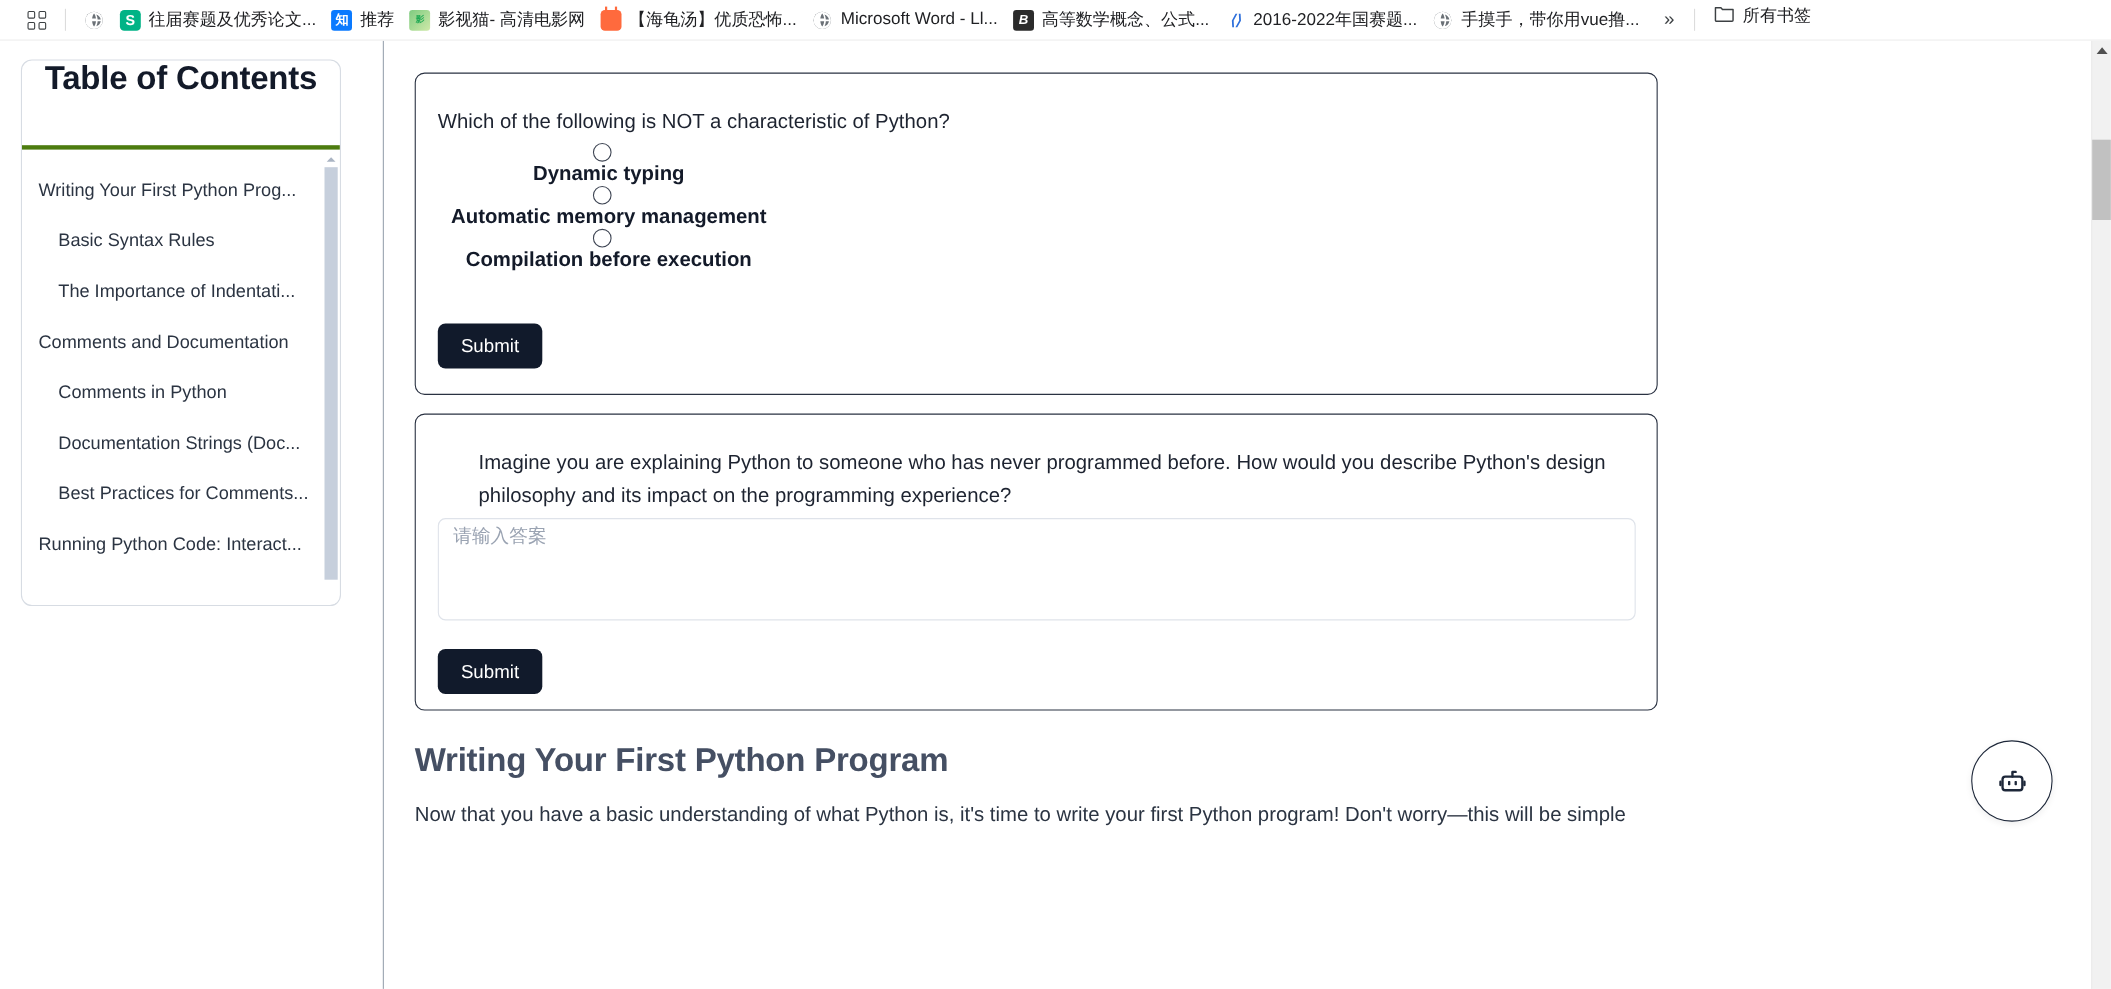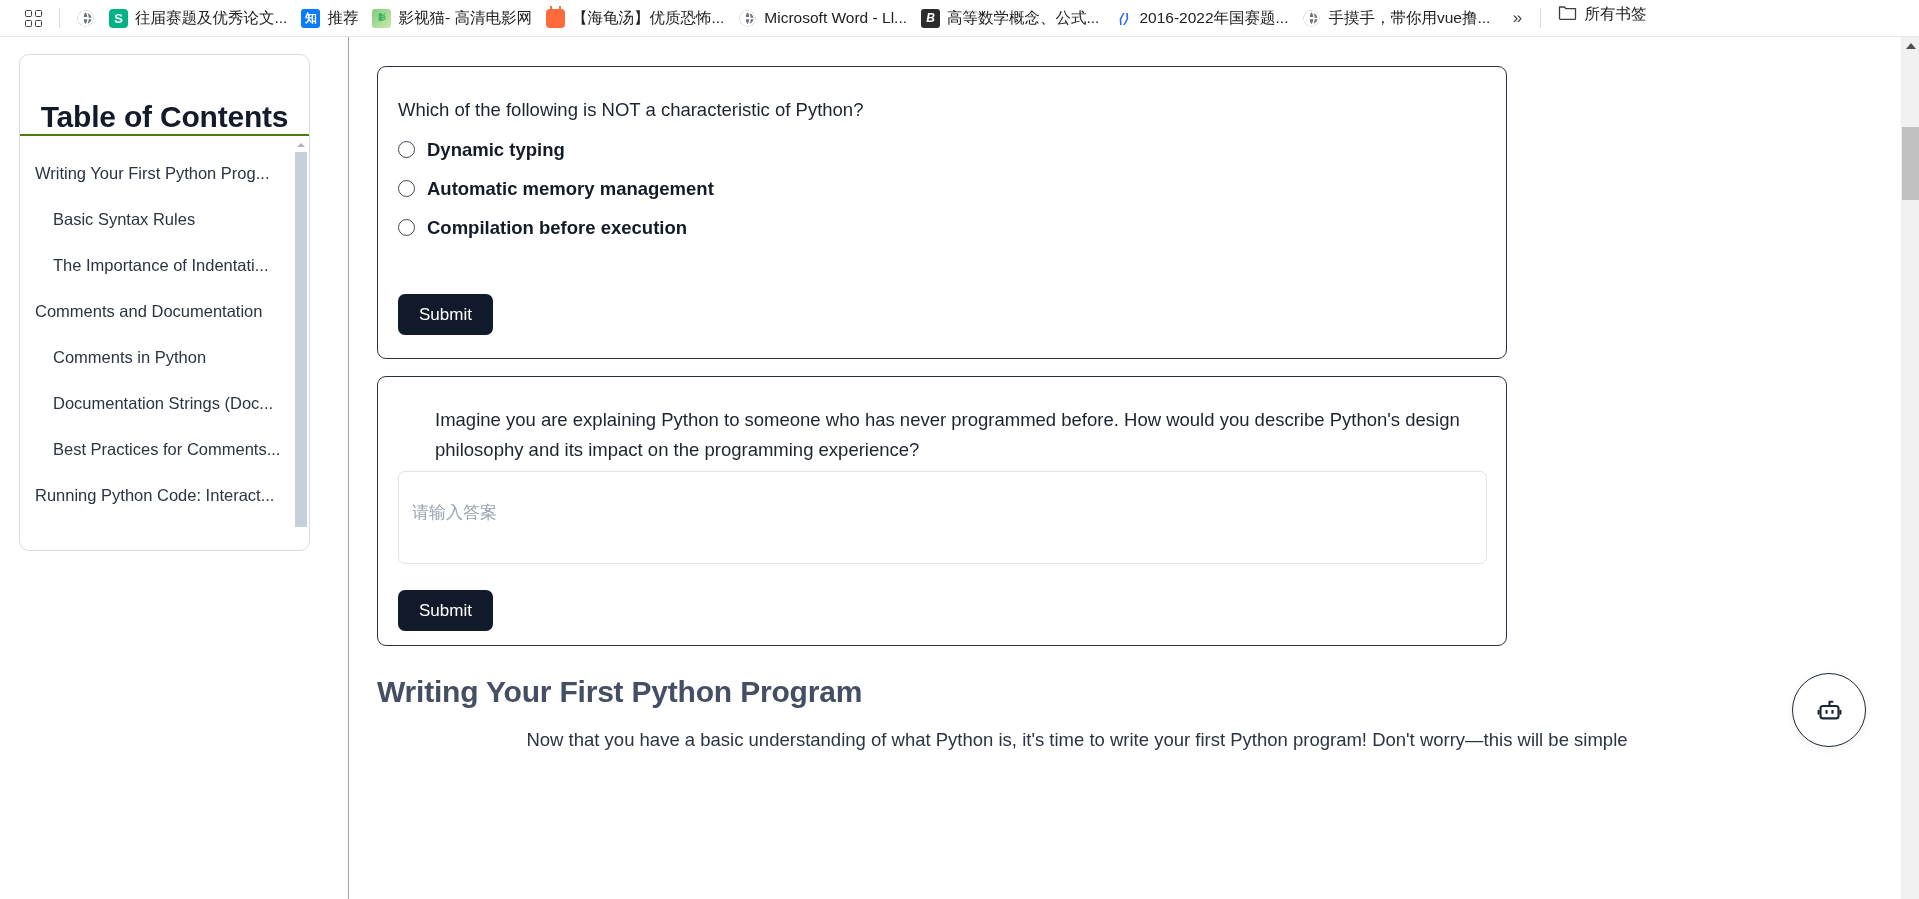--- a/index.html
+++ b/index.html
@@ -129,23 +129,23 @@
     height: 497px;
     background: #ffffff;
     border: 1px solid #d7dce3;
     border-radius: 10px;
     box-sizing: border-box;
     overflow: hidden;
   }
   #toc-header {
     height: 81px;
     display: flex;
-    align-items: flex-end;
+    align-items: flex-start;
     justify-content: center;
-    border-bottom: 2px solid #4d7c0f;
+    border-bottom: 4px solid #4d7c0f;
     box-sizing: border-box;
   }
   #toc-title {
     font-size: 30px;
     font-weight: bold;
     color: #131a29;
     letter-spacing: -0.2px;
   }
   #toc-list {
     position: relative;
@@ -234,20 +234,21 @@
     position: absolute;
     left: 20px; top: 28px;
     width: 1080px;
   }
   .options { position: absolute; left: 20px; top: 63px; }
   .opt-row {
     display: flex;
     align-items: center;
     height: 39px;
     cursor: pointer;
+    flex-direction: column;
   }
   .radio {
     width: 17px; height: 17px;
     border: 1.6px solid #3f4654;
     border-radius: 50%;
     box-sizing: border-box;
     flex: 0 0 17px;
     background: #fff;
   }
   .opt-label {
@@ -284,21 +285,21 @@
   }
   #answer-box {
     position: absolute;
     left: 20px;
     top: 94px;
     width: 1089px;
     height: 93px;
     border: 1px solid #dfe3ea;
     border-radius: 7px;
     box-sizing: border-box;
-    padding: 28px 13px;
+    padding: 3px 13px;
     font-size: 17px;
     font-family: "Liberation Sans", sans-serif;
     color: #2b3442;
     resize: none;
     outline: none;
     background: #fff;
     line-height: 1.5;
   }
   #answer-box::placeholder { color: #9aa3b2; }
 
@@ -316,21 +317,20 @@
     position: absolute;
     left: 28px;
     top: 688px;
     width: 1400px;
     font-size: 18.5px;
     color: #2b3442;
     line-height: 1.65;
     margin: 0;
     white-space: nowrap;
     overflow: hidden;
-    text-align: center;
   }
 
   
   #robot-fab {
     position: absolute;
     right: 53px;
     bottom: 152px;
     width: 72px; height: 72px;
     border-radius: 50%;
     background: #ffffff;

